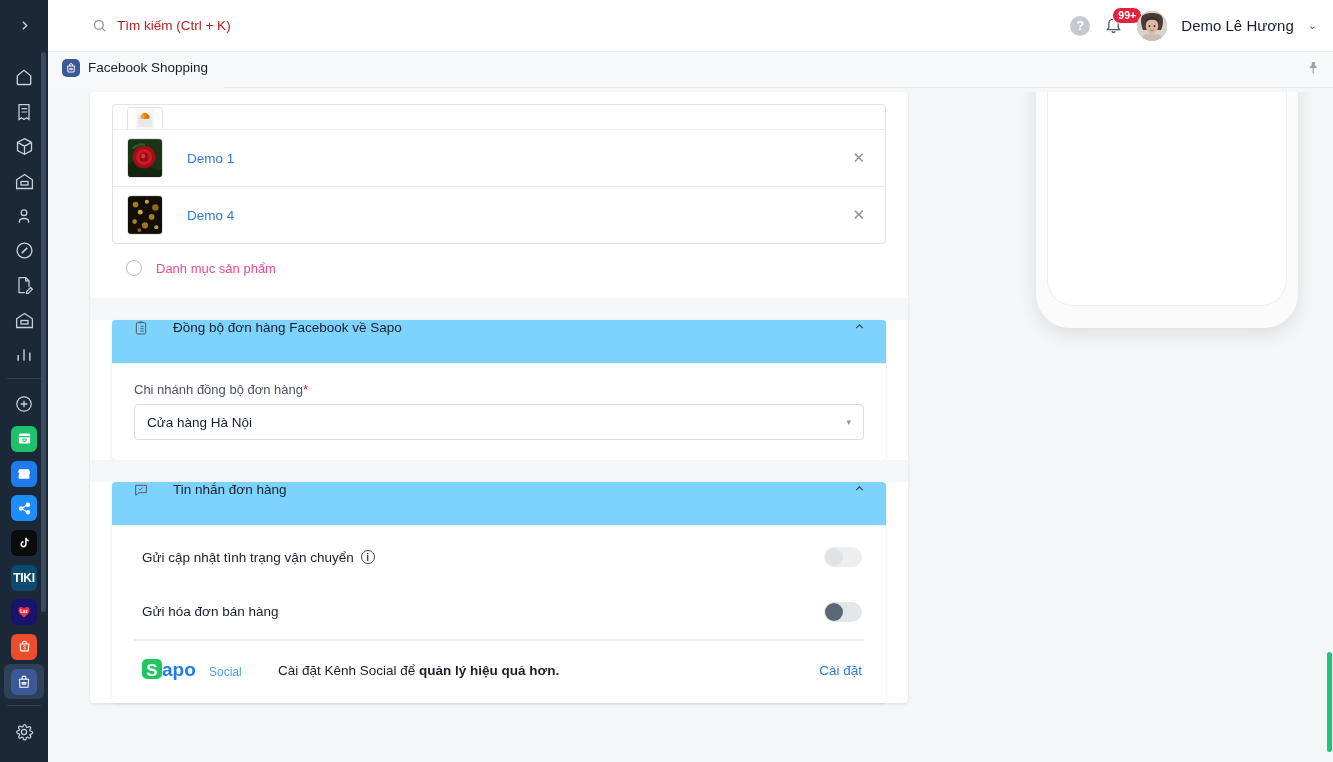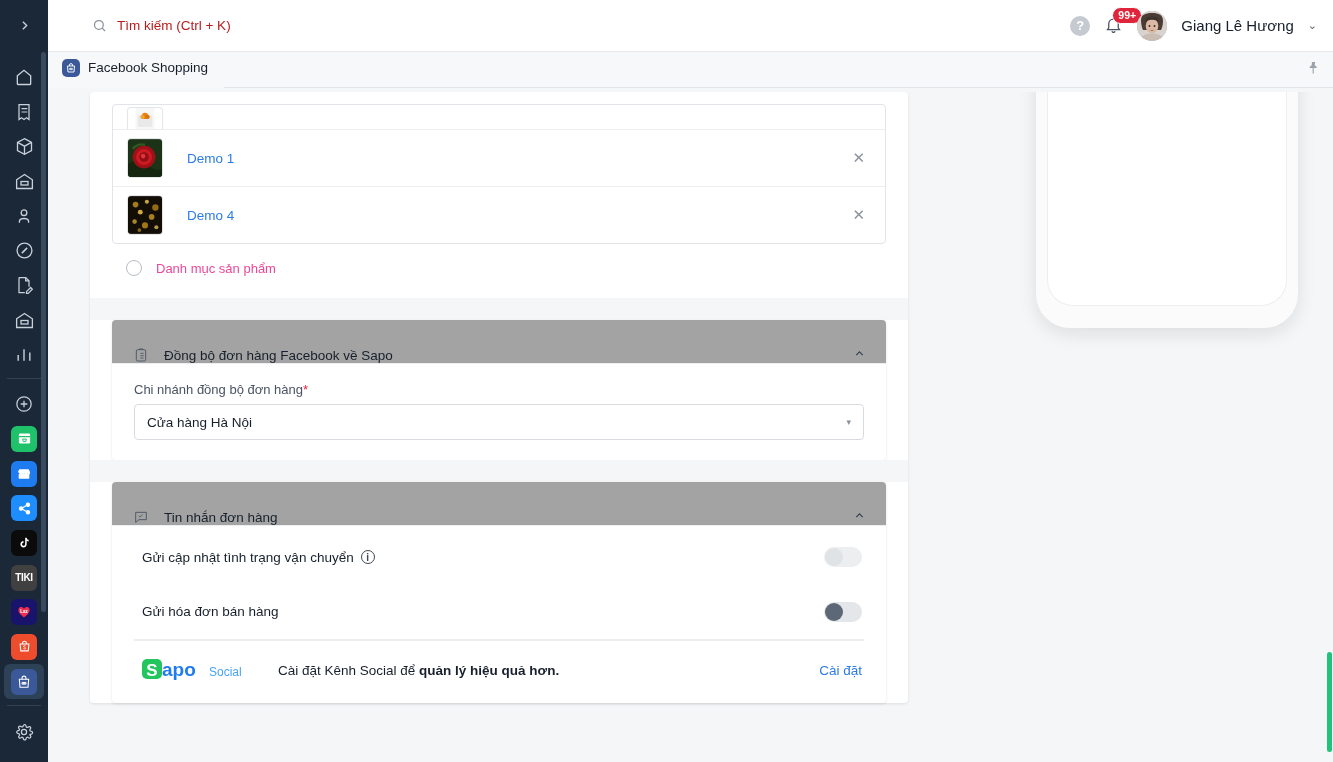--- a/index.html
+++ b/index.html
@@ -181,23 +181,23 @@
   .radio-label { font-size: 13px; color: #ec4899; cursor: pointer; }
 
   
   .section-card {
     margin: 0 0 0 0;
     background: #fff;
     border-radius: 4px;
     box-shadow: 0 1px 3px rgba(16,24,40,.10);
   }
   .sec-head {
-    display: flex; align-items: flex-end; gap: 15px;
+    display: flex; align-items: flex-start; gap: 24px;
     height: 44px; padding: 0 20px 0 21px;
-    background: #a3a3a3;
+    background: #7dd3fc;
     border-bottom: 1px solid #eceef1;
     border-radius: 4px 4px 0 0;
     cursor: pointer;
   }
   .sec-title { font-size: 13.5px; color: #17202c; }
   .sec-chevron { margin-left: auto; color: #38414d; font-size: 12px; }
   .sec-body { padding: 18px 22px 20px 22px; }
   .field-label {
     font-size: 13px; color: #4a5362; margin-bottom: 7px;
   }
@@ -405,21 +405,21 @@
 
     <div class="rail-app">
       <span class="app-tile" style="background:#0b0b0b">
         <svg width="14" height="14" viewBox="0 0 24 24" fill="#fff">
           <path d="M14 3h2.6c.3 2 1.6 3.4 3.4 3.6v2.7c-1.3 0-2.5-.4-3.4-1.1v5.9c0 3.1-2.4 5.5-5.4 5.5S5.8 17.2 5.8 14.1c0-3 2.3-5.4 5.3-5.5v2.8c-1.4.1-2.5 1.2-2.5 2.7 0 1.5 1.2 2.7 2.7 2.7s2.7-1.2 2.7-2.7z"></path>
         </svg>
       </span>
     </div>
 
     <div class="rail-app">
-      <span class="app-tile" style="background:#404040;font-size:10px;letter-spacing:-.3px">TIKI</span>
+      <span class="app-tile" style="background:#0c4a6e;font-size:12px;letter-spacing:-.3px">TIKI</span>
     </div>
 
     <div class="rail-app">
       <span class="app-tile" style="background:#18136b">
         <svg width="18" height="18" viewBox="0 0 24 24">
           <path d="M12 19S4.5 14.3 4.5 9.6A3.9 3.9 0 0 1 12 7.8a3.9 3.9 0 0 1 7.5 1.8C19.5 14.3 12 19 12 19z" fill="#ef2e4e"></path>
           <text x="12" y="13.4" font-size="6" fill="#fff" text-anchor="middle" font-family="Liberation Sans">Laz</text>
         </svg>
       </span>
     </div>
@@ -483,21 +483,21 @@
         <path d="M4 9c0-5 4-7 11-7s11 2 11 8c0 4-1 7-2 9H6C5 17 4 13 4 9z" fill="#4a3b33"></path>
         <ellipse cx="15" cy="15" rx="6.3" ry="7.3" fill="#dcb9a5"></ellipse>
         <path d="M8.6 8c2-3 11-3.4 12.8 0 .8 1.5.6 4 .6 4-1-2-3.4-3.2-7-3.2S9.4 9.9 8.2 12c0 0-.4-2.5.4-4z" fill="#3d322c"></path>
         <ellipse cx="12.5" cy="15" rx=".9" ry="1.1" fill="#2b2320"></ellipse>
         <ellipse cx="17.5" cy="15" rx=".9" ry="1.1" fill="#2b2320"></ellipse>
         <path d="M13.3 19c1 .8 2.4.8 3.4 0" stroke="#9c6d5c" stroke-width=".9" fill="none"></path>
         <path d="M2.5 30c1.4-5 6-7.4 12.5-7.4S26.1 25 27.5 30z" fill="#c9bdb4"></path>
       </svg>
     </div>
 
-    <span id="user-name">Giang Lê Hương</span>
+    <span id="user-name">Demo Lê Hương</span>
     <span id="user-caret">⌄</span>
   </div>
 </div>
 
 <div id="tabstrip">
   <div id="tab-active">
     <span id="tab-icon">
       <svg width="12" height="12" viewBox="0 0 24 24" fill="none" stroke="#fff" stroke-width="1.9">
         <path d="M5 8h14l-1 12H6z"></path>
         <path d="M9 8V6.2a3 3 0 0 1 6 0V8"></path>

